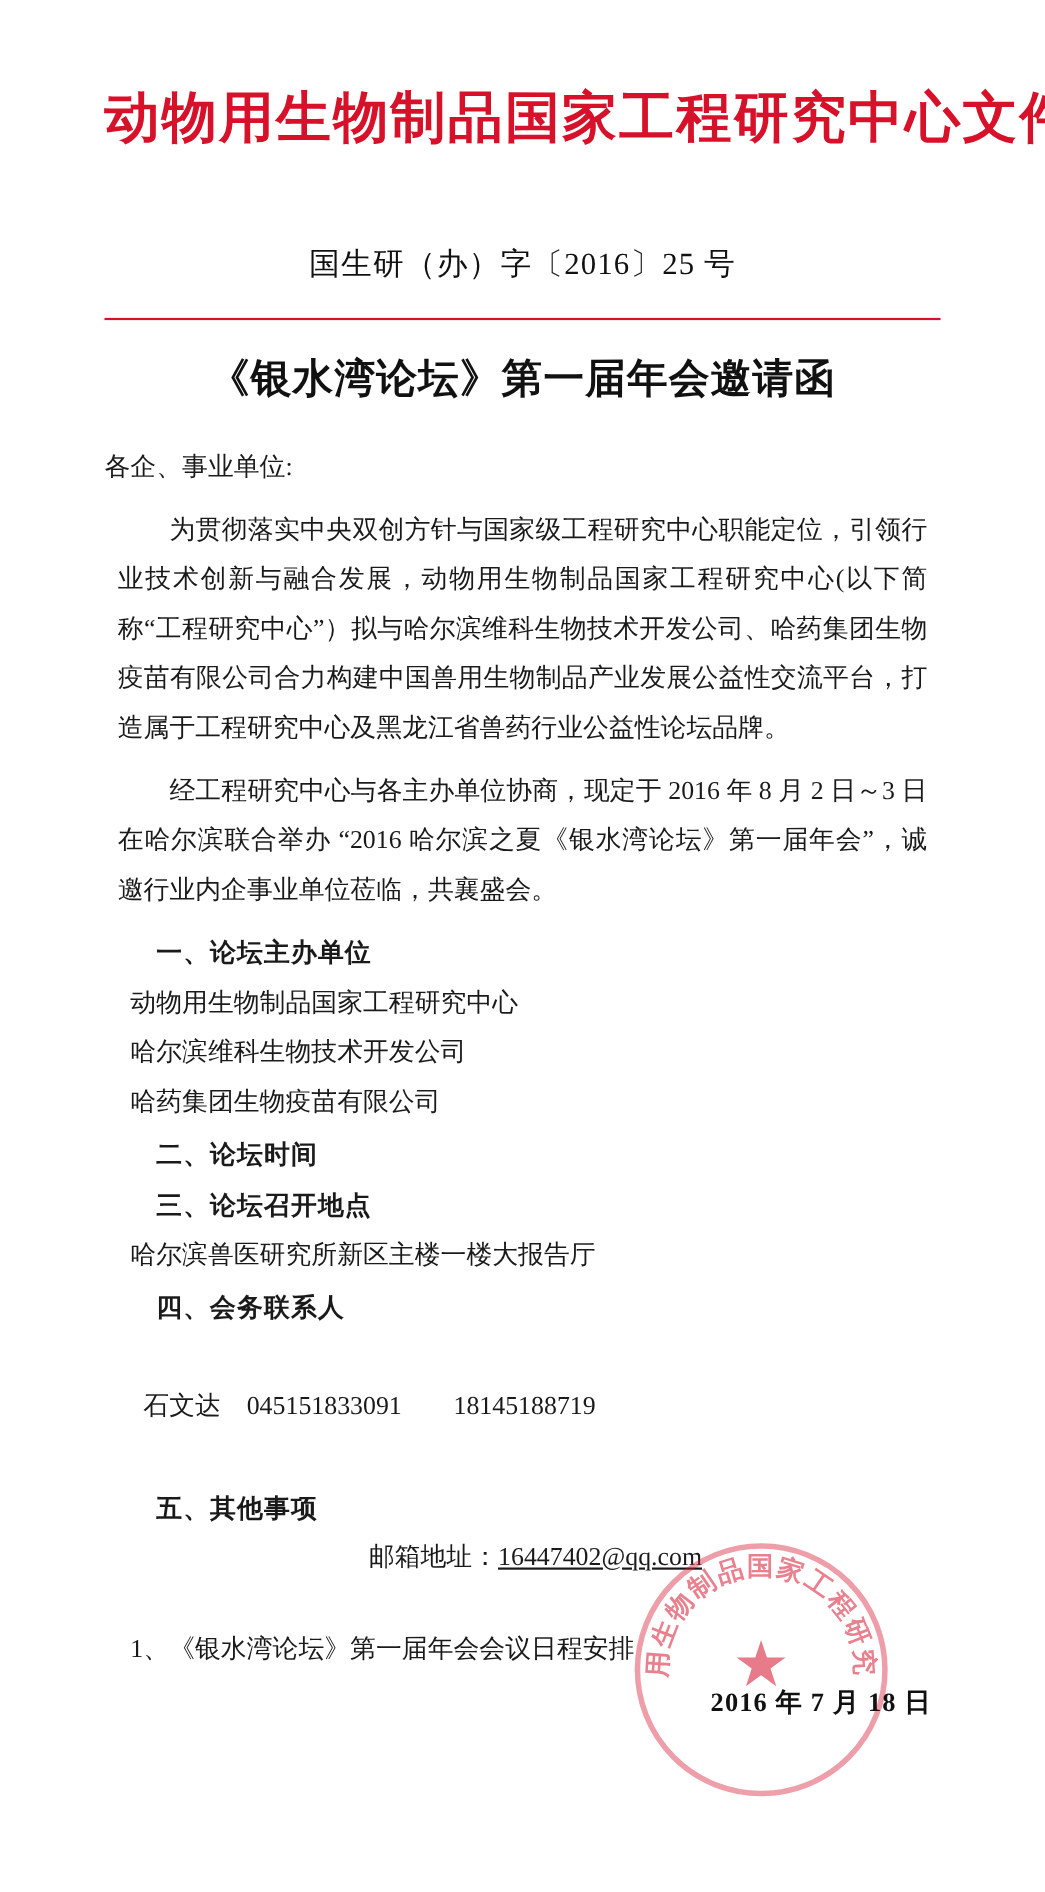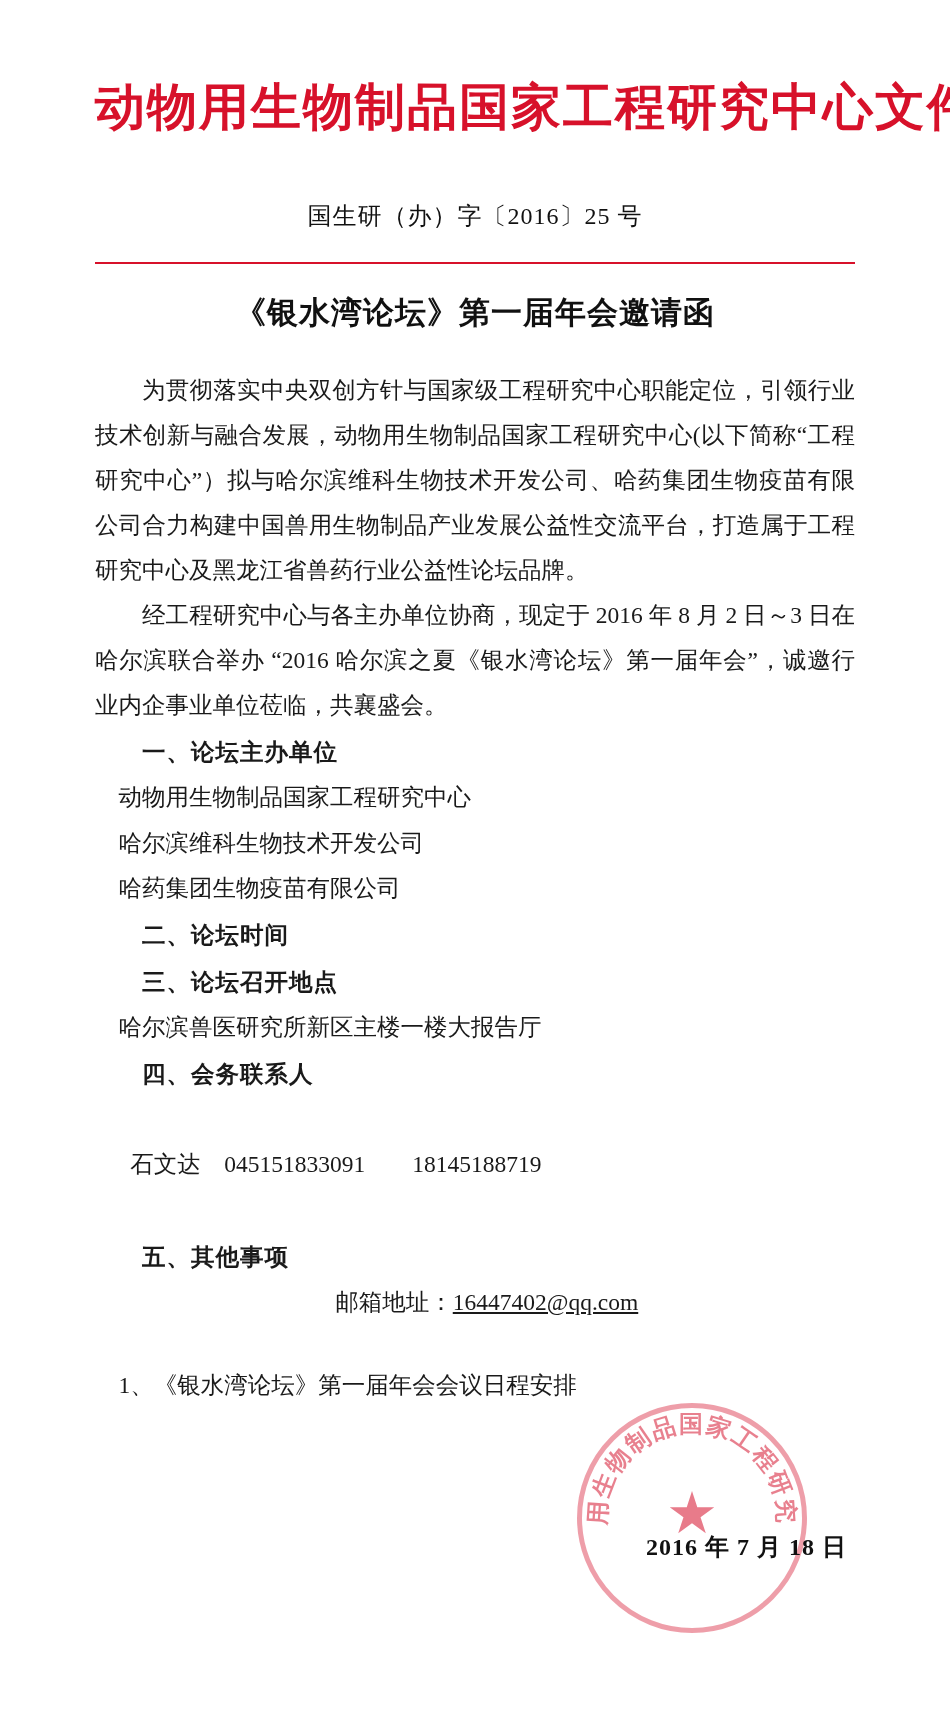--- a/index.html
+++ b/index.html
@@ -33,55 +33,55 @@
     font-family: "DejaVu Serif", "Liberation Serif", serif;
     font-weight: bold;
     font-size: 50px;
     letter-spacing: 2px;
     line-height: 1.15;
     white-space: nowrap;
   }
 
   .doc-number {
     text-align: center;
-    margin-top: 64px;
-    font-size: 24px;
+    margin-top: 85px;
+    font-size: 28px;
     letter-spacing: 1px;
     color: #111;
   }
 
   .red-rule {
     margin-top: 30px;
     height: 2px;
     background: #d7112a;
     width: 100%;
   }
 
   .doc-title {
     text-align: center;
     margin-top: 28px;
-    font-size: 31px;
+    font-size: 37px;
     font-weight: bold;
     letter-spacing: 1px;
     color: #111;
     font-family: "DejaVu Serif", "Liberation Serif", serif;
   }
 
   
   .body-text {
     margin-top: 34px;
     font-size: 23.5px;
     line-height: 1.92;
     color: #1a1a1a;
   }
   .salutation {
     margin: 0 0 0 0;
   }
   .para {
-    margin: 0;
+    margin: 12px;
     text-indent: 2em;
     text-align: justify;
     text-justify: inter-ideograph;
   }
   .section-head {
     margin: 2px 0 0 0;
     text-indent: 2em;
     font-weight: bold;
     font-family: "DejaVu Serif", "Liberation Serif", serif;
     letter-spacing: 1px;
@@ -188,20 +188,21 @@
   </div>
 
   <div class="doc-number">国生研（办）字〔2016〕25 号</div>
 
   <div class="red-rule"></div>
 
   <div class="doc-title">《银水湾论坛》第一届年会邀请函</div>
 
   <div class="body-text">
 
+    <p class="salutation">各企、事业单位:</p>
 
     <p class="para">为贯彻落实中央双创方针与国家级工程研究中心职能定位，引领行业技术创新与融合发展，动物用生物制品国家工程研究中心(以下简称“工程研究中心”）拟与哈尔滨维科生物技术开发公司、哈药集团生物疫苗有限公司合力构建中国兽用生物制品产业发展公益性交流平台，打造属于工程研究中心及黑龙江省兽药行业公益性论坛品牌。</p>
 
     <p class="para">经工程研究中心与各主办单位协商，现定于 2016 年 8 月 2 日～3 日在哈尔滨联合举办 “2016 哈尔滨之夏《银水湾论坛》第一届年会”，诚邀行业内企事业单位莅临，共襄盛会。</p>
 
     <p class="section-head">一、论坛主办单位</p>
     <p class="plain-line">动物用生物制品国家工程研究中心</p>
     <p class="plain-line">哈尔滨维科生物技术开发公司</p>
     <p class="plain-line">哈药集团生物疫苗有限公司</p>
 

